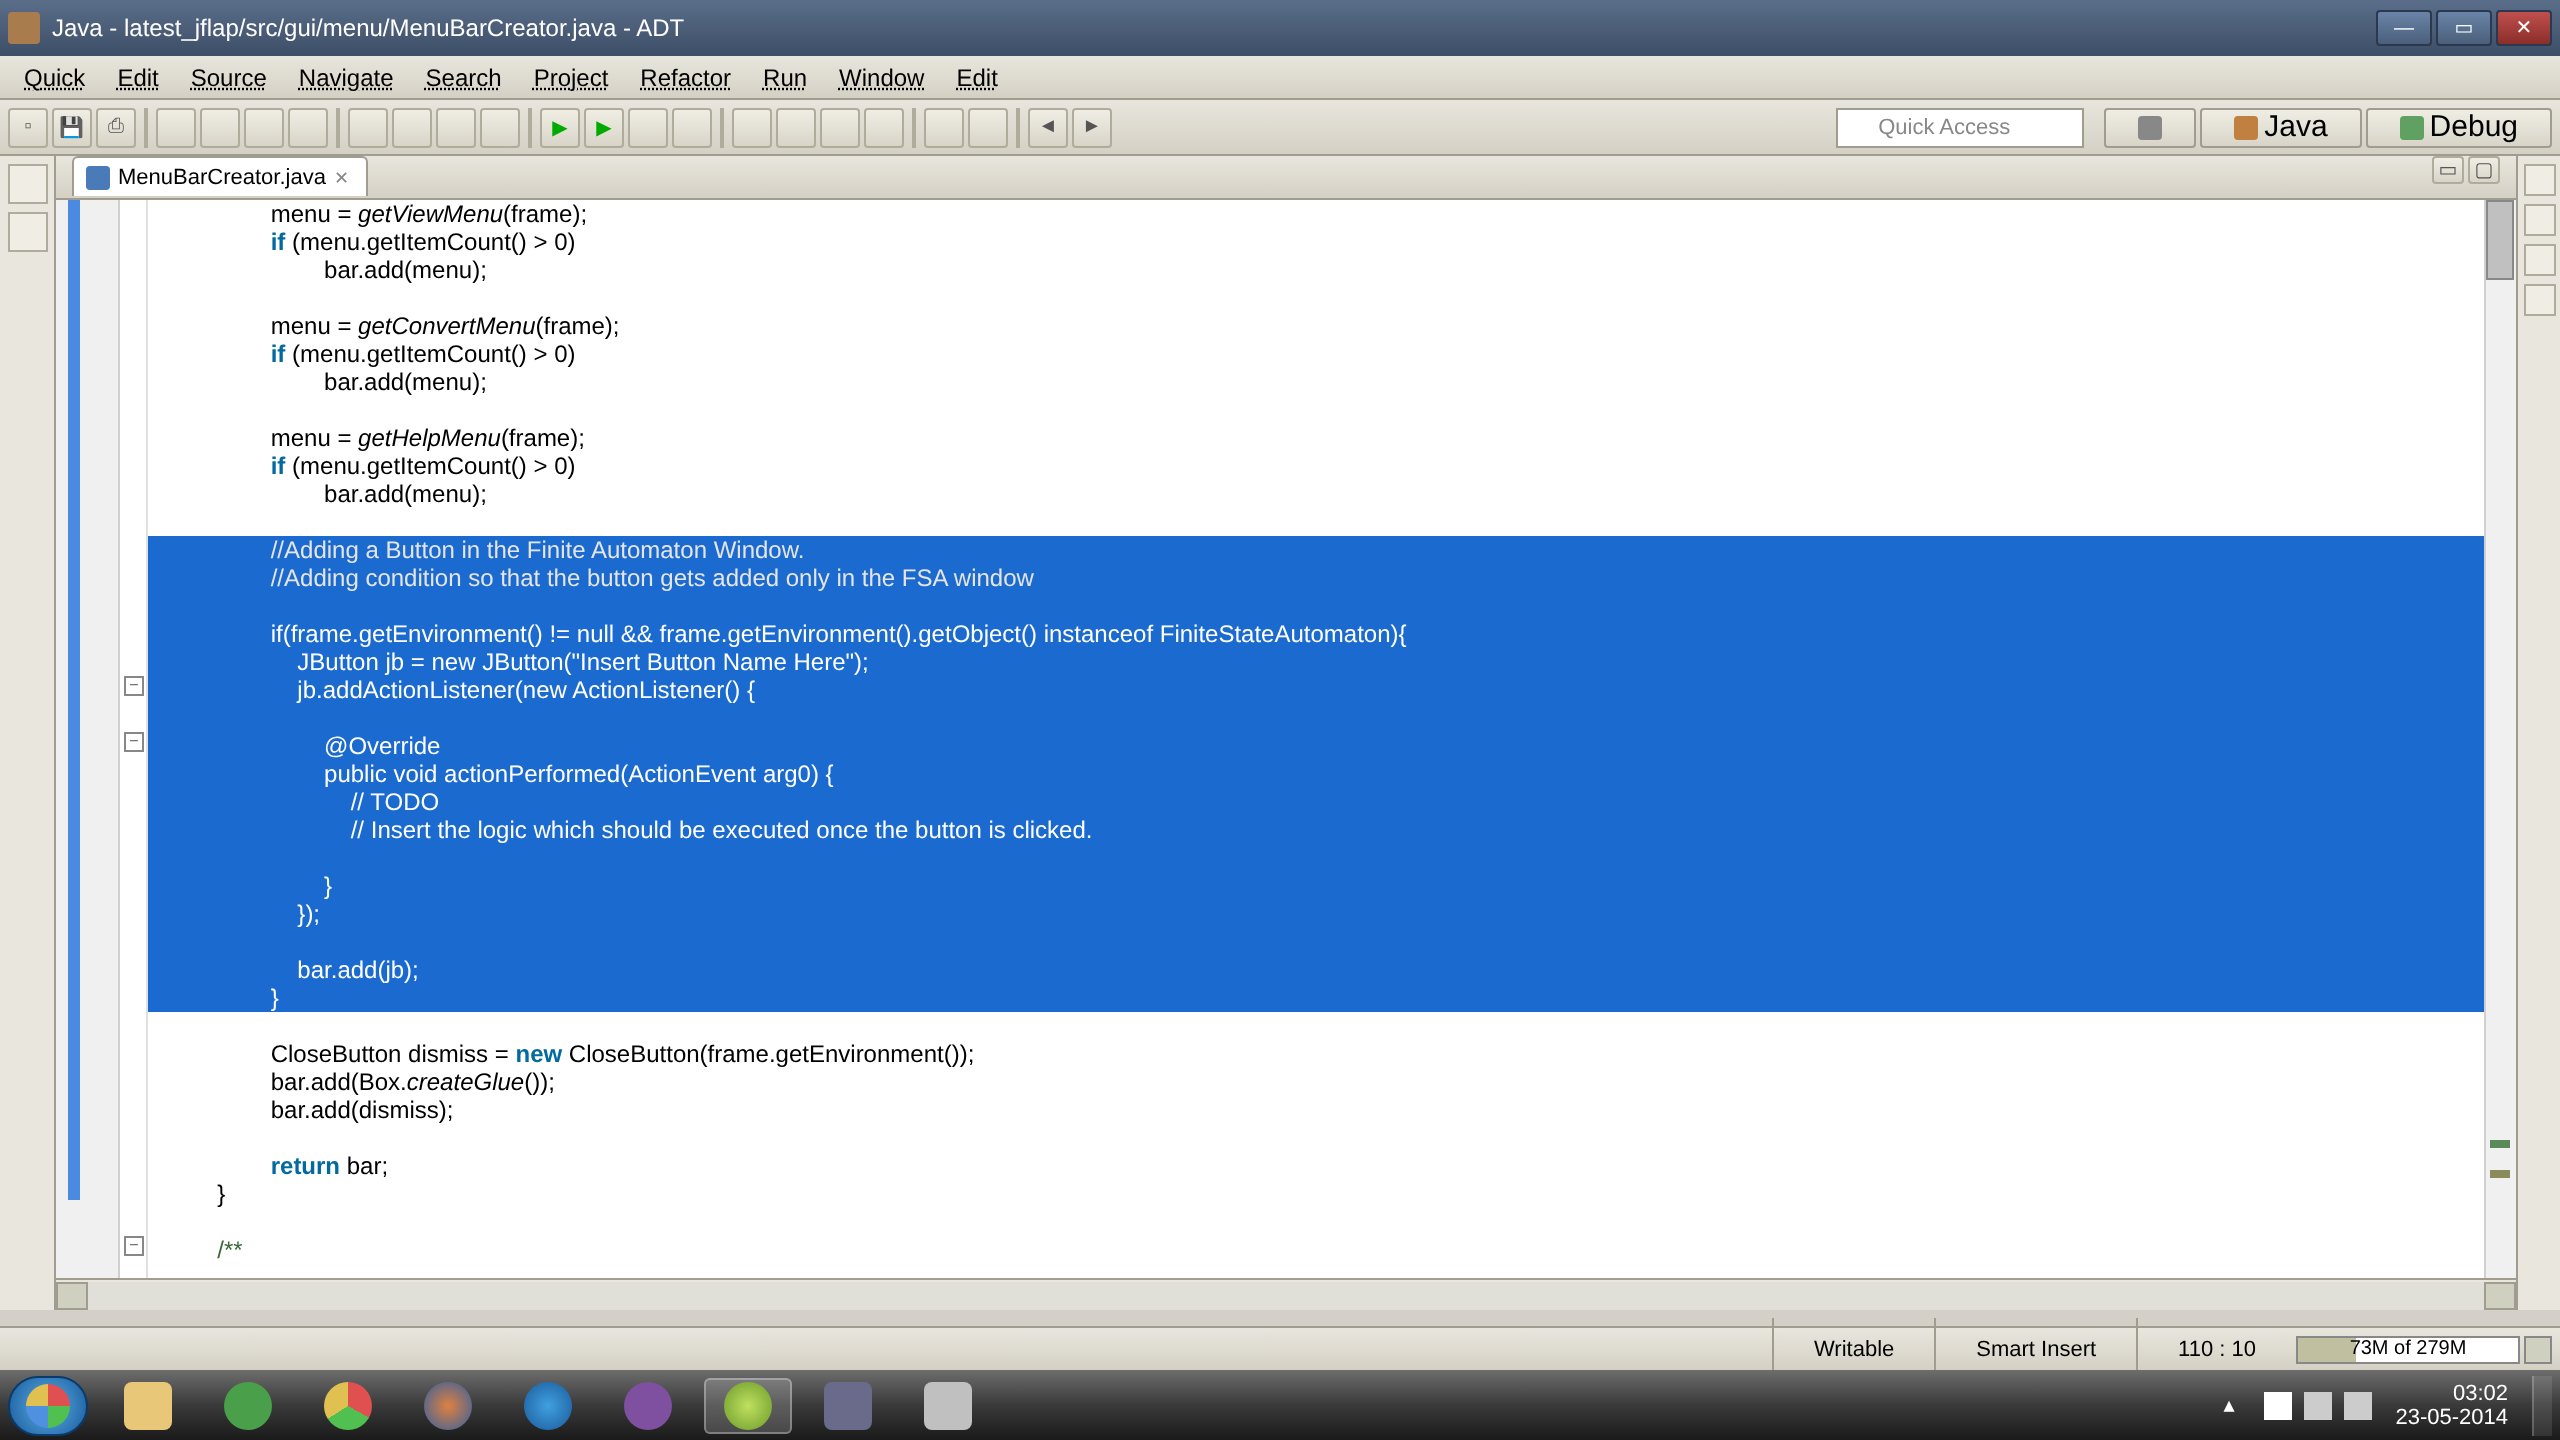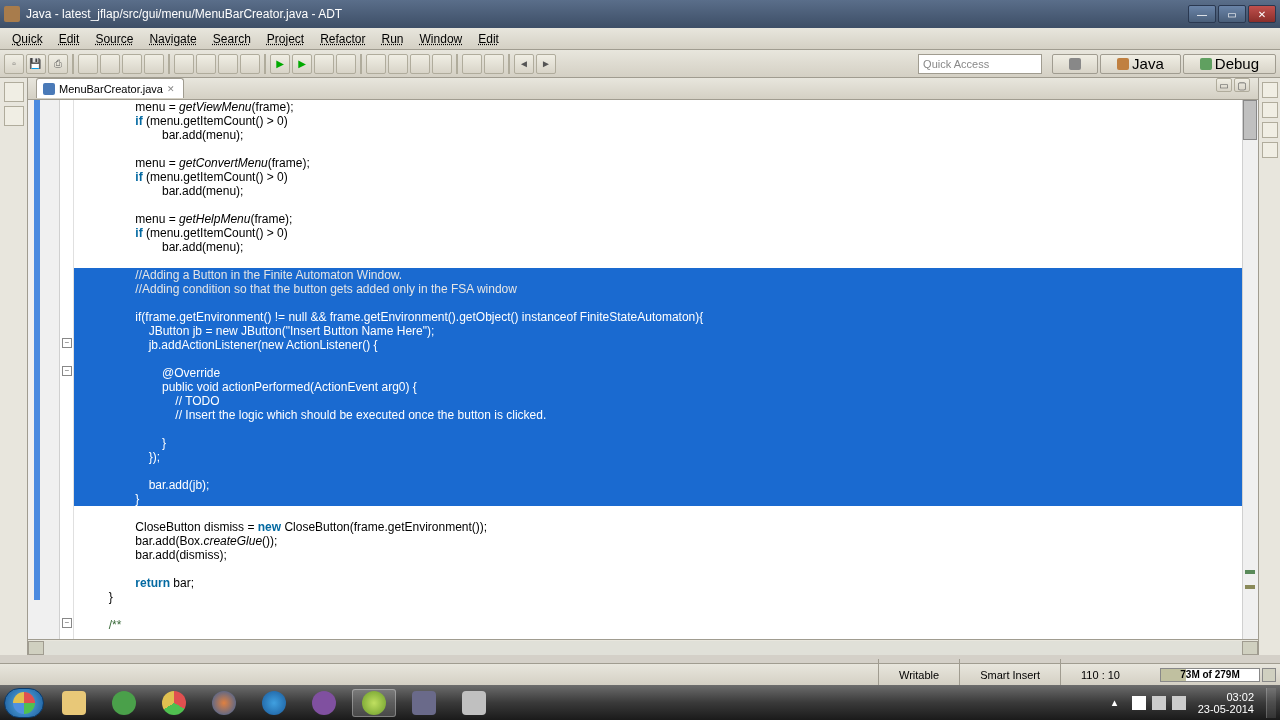--- a/index.html
+++ b/index.html
@@ -14,21 +14,21 @@
 .win-btn.close { background: linear-gradient(#c0504d, #8a2e2a); }
 
 
 .menubar { height: 22px; background: linear-gradient(#e8e6dd, #d4d0c4); display: flex; align-items: center; padding: 0 4px; border-bottom: 1px solid #a09c90; font-size: 12px; }
 .menu-item { padding: 2px 8px; cursor: pointer; text-decoration: underline; text-decoration-style: dotted; }
 
 
 .toolbar { height: 28px; background: linear-gradient(#e8e6dd, #d4d0c4); display: flex; align-items: center; padding: 0 4px; border-bottom: 1px solid #a09c90; gap: 2px; }
 .tbtn { width: 20px; height: 20px; background: linear-gradient(#f0eee4, #d8d4c8); border: 1px solid #b0ac9c; border-radius: 2px; cursor: pointer; display:flex; align-items:center; justify-content:center; font-size:10px; color:#555;}
 .tsep { width: 2px; height: 20px; background: #b0ac9c; margin: 0 2px; }
-.quick-access { margin-left: auto; width: 124px; height: 20px; border: 1px solid #a09c90; background: #fff; font-size: 11px; color: #888; padding: 0 4px; display:flex; align-items:center;}
+.quick-access { margin-left: auto; width: 124px; height: 20px; border: 1px solid #a09c90; background: #fff; font-size: 11px; color: #888; padding: 0 20px; display:flex; align-items:center;}
 .persp-btns { display: flex; gap: 2px; margin-left: 8px; align-items: center;}
 .persp-btn { height: 20px; padding: 0 16px; background: linear-gradient(#f0eee4, #d8d4c8); border: 1px solid #a09c90; border-radius: 2px; font-size: 15px; display: flex; align-items: center; gap: 3px; cursor:pointer;}
 .persp-icon { width:12px; height:12px; border-radius:2px;}
 
 
 .main { display: flex; height: 577px; }
 .left-strip { width: 28px; background: #e8e6dd; border-right: 1px solid #a09c90; padding: 4px 0; display:flex; flex-direction:column; align-items:center; gap:4px;}
 .left-strip .lbtn { width:20px; height:20px; border:1px solid #b0ac9c; background:#f0eee4; cursor:pointer;}
 .right-strip { width: 22px; background: #e8e6dd; border-left: 1px solid #a09c90; padding:4px 0; display:flex; flex-direction:column; align-items:center; gap:4px;}
 .right-strip .rbtn { width:16px; height:16px; border:1px solid #b0ac9c; background:#f0eee4; cursor:pointer;}
@@ -59,21 +59,21 @@
 .overview .scroll-handle { position:absolute; right:1px; top:0; width:14px; height:40px; background:#c0c0c0; border:1px solid #888;}
 .overview .mk { position:absolute; left:2px; width:10px; height:4px; background:#888;}
 .hscroll { height: 16px; background: #e8e6dd; border-top: 1px solid #a09c90; display:flex; align-items:center;}
 .hscroll .harrow { width:16px; height:14px; background:#d0d0c0; border:1px solid #a09c90; cursor:pointer;}
 .hscroll .htrack { flex:1; height:14px; background:#e0e0d8;}
 
 
 .statusbar { position:absolute; bottom:35px; left:0; right:0; height: 22px; background: linear-gradient(#e8e6dd, #d4d0c4); border-top: 1px solid #a09c90; display: flex; align-items: center; font-size: 11px; padding: 0 4px; }
 .status-cell { padding: 16px 20px; border-left: 1px solid #a09c90; height: 100%; display:flex; align-items:center;}
 .status-spacer { flex: 1; }
-.mem-bar { width:100px; height:14px; border:1px solid #888; background:#fff; position:relative; margin-left:20px;font-weight:bold;}
+.mem-bar { width:112px; height:14px; border:1px solid #888; background:#fff; position:relative; }
 .mem-fill { position:absolute; left:0; top:0; bottom:0; width:26%; background:#c0c0a0;}
 .mem-text { position:absolute; left:0; right:0; top:0; bottom:0; text-align:center; font-size:10px; line-height:12px;}
 .mem-gc { width:14px; height:14px; background:#d0d0c0; border:1px solid #888; margin-left:2px; cursor:pointer;}
 
 
 .taskbar { position: absolute; bottom: 0; left: 0; right: 0; height: 35px; background: linear-gradient(#6d6d6d, #3a3a3a, #1a1a1a); display: flex; align-items: center; padding: 0 4px; }
 .start-btn { width: 40px; height: 30px; border-radius: 15px; background: radial-gradient(circle, #5ab0e8, #1a5a9a); border: 1px solid #0a3a6a; cursor: pointer; display:flex; align-items:center; justify-content:center;}
 .start-orb { width:22px; height:22px; border-radius:50%; background: conic-gradient(#e05050 0 25%, #50c050 25% 50%, #5090e0 50% 75%, #e0c050 75% 100%);}
 .task-icons { display: flex; gap: 6px; margin-left: 8px; }
 .task-icon { width: 44px; height: 28px; border-radius: 3px; display: flex; align-items: center; justify-content: center; cursor: pointer; }

